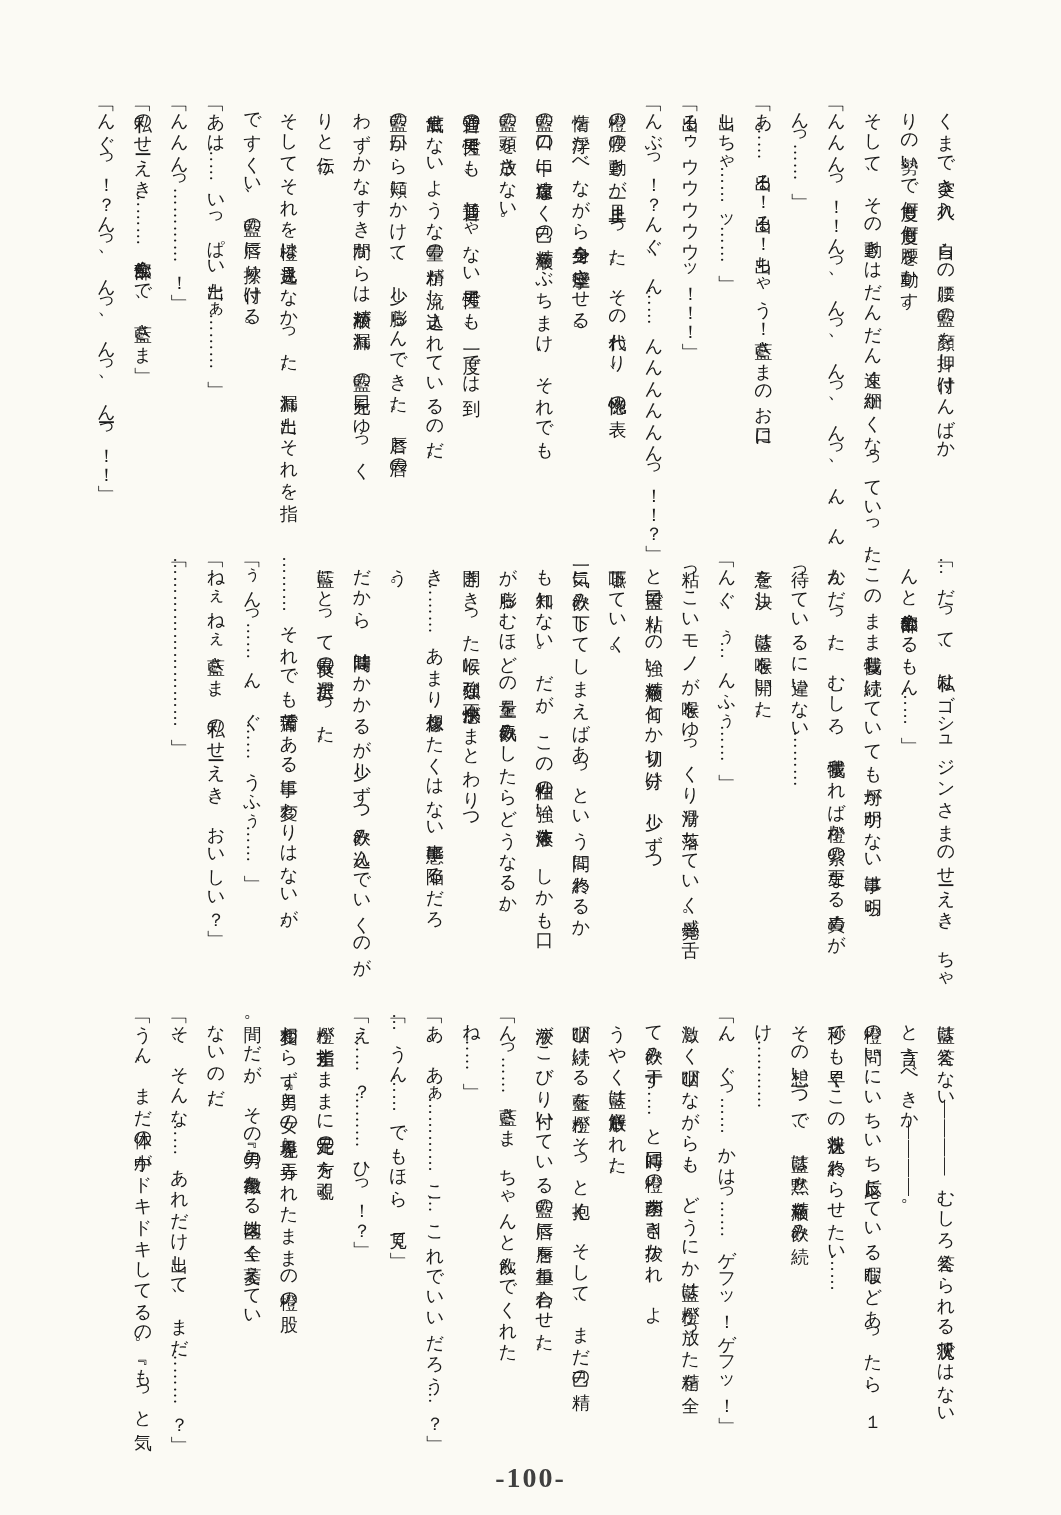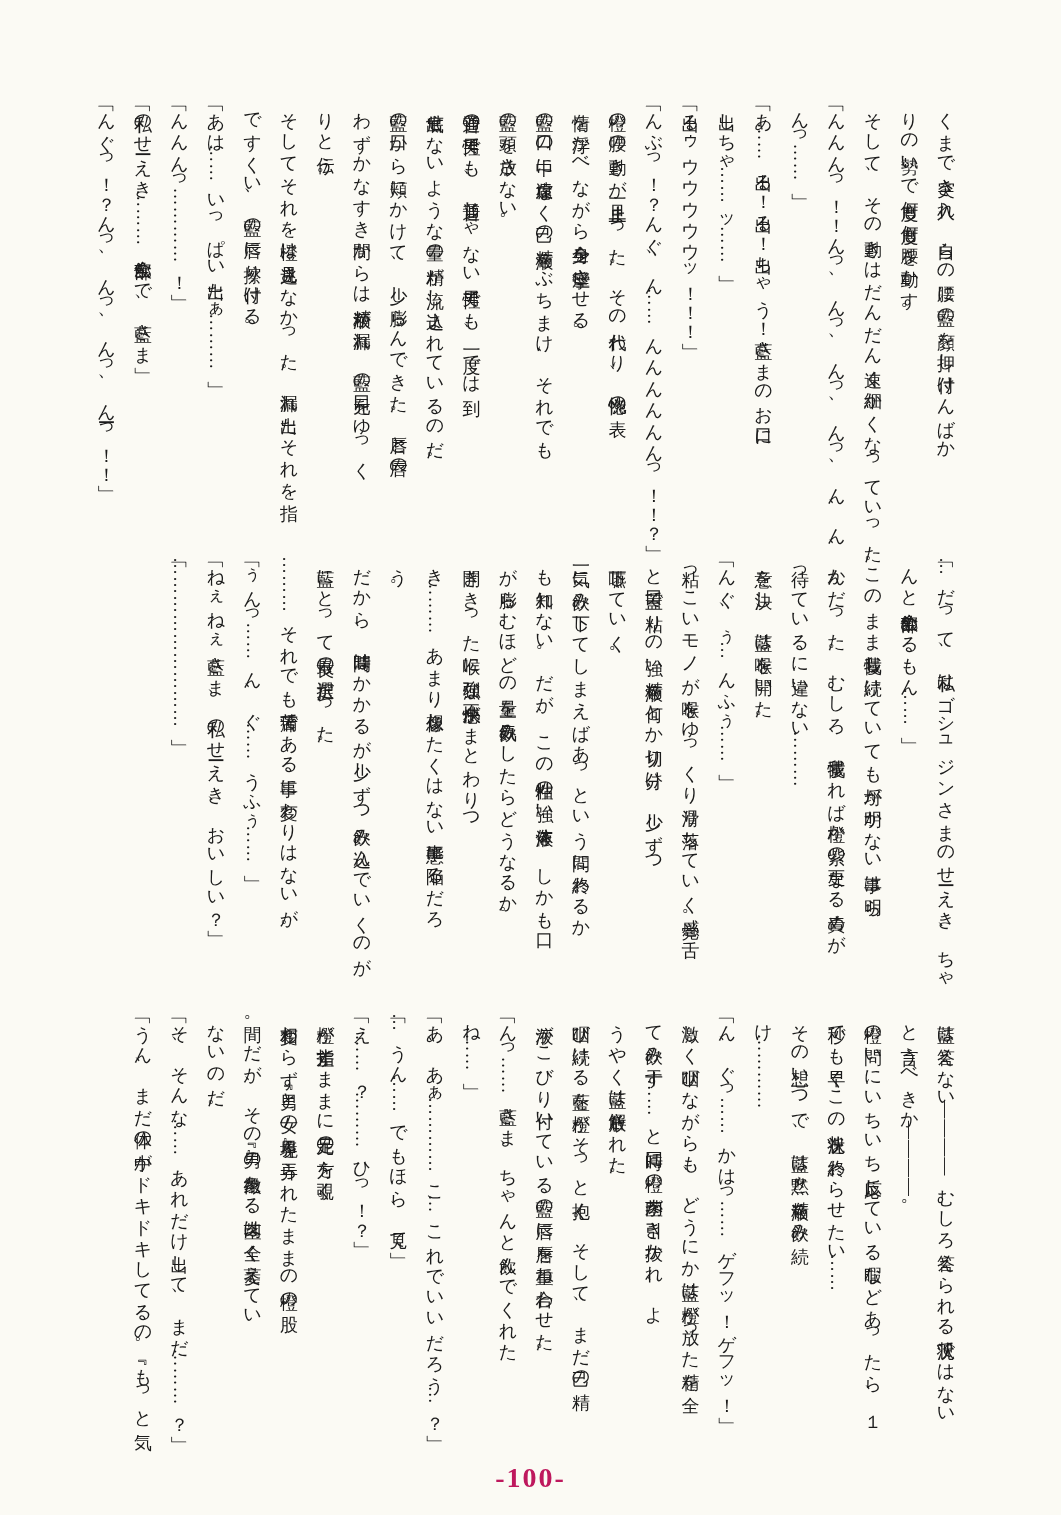--- a/index.html
+++ b/index.html
@@ -39,21 +39,21 @@
   #band-2 { top: 1012px; height: 458px; }
   .footer {
     position: absolute;
     left: 0;
     right: 0;
     top: 1462px;
     text-align: center;
     font-size: 28px;
     font-weight: bold;
     letter-spacing: 2px;
-    color: #be185d;
+    color: #404040;
     font-family: "Liberation Serif", "DejaVu Serif", serif;
   }
 </style>
 </head>
 <body style="background: rgb(251, 250, 244);">
 
 <div class="page" style="background: rgb(251, 250, 244); color: rgb(27, 27, 27);">
   <div id="band-0" class="band">
       <p>くまで突き入れ、自らの腰に藍の顔を押し付けんばか</p>
       <p>りの勢いで何度も何度も腰を動かす。</p>

